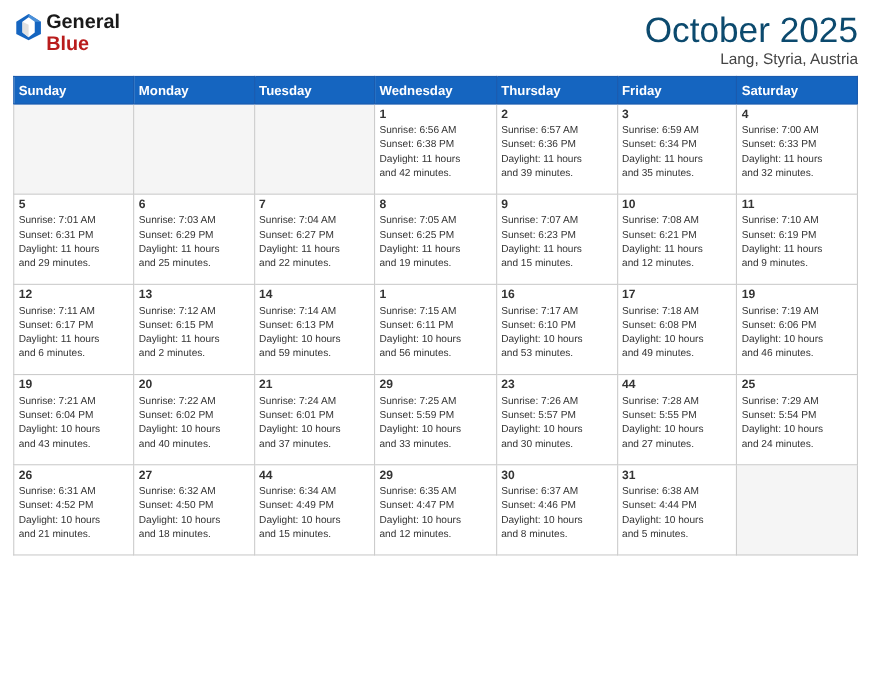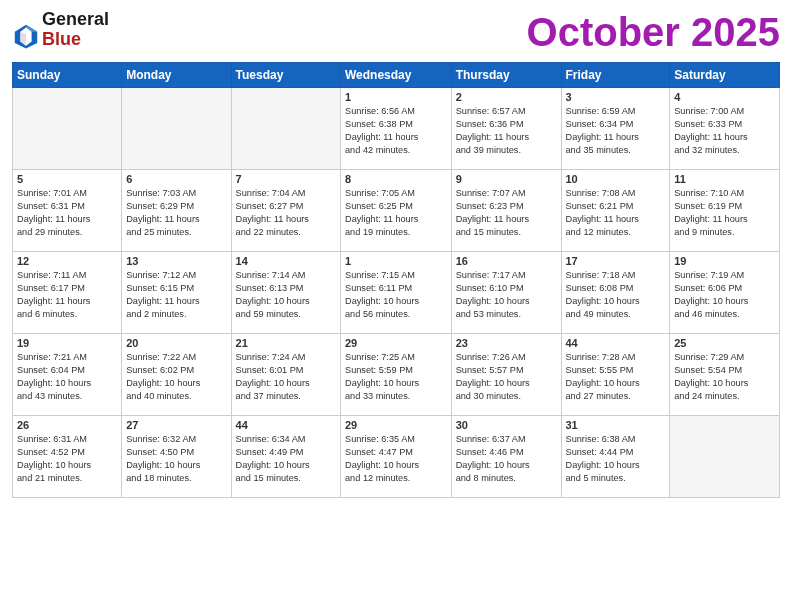--- a/index.html
+++ b/index.html
@@ -17,42 +17,42 @@
       padding: 10px 12px;
     }
     .header {
       display: flex;
       justify-content: space-between;
       align-items: flex-start;
       margin-bottom: 8px;
     }
     .logo {
       display: flex;
-      align-items: flex-end;
+      align-items: flex-start;
     }
     .logo-text {
       font-size: 18px;
       font-weight: bold;
       color: #1a1a1a;
       line-height: 1.1;
     }
     .logo-text .general { display: block; }
     .logo-text .blue { color: #b91c1c; display: block; }
     .logo-icon {
       width: 28px;
       height: 28px;
       margin-right: 2px;
     }
     .title-section {
       text-align: right;
     }
     .month-title {
-      font-size: 40px;
-      font-weight: bold;
-      color: #a21caf;
+      font-size: 32px;
+      font-weight: normal;
+      color: #0c4a6e;
       line-height: 1.1;
     }
     .location {
       font-size: 14px;
       color: #444;
     }
     .calendar {
       width: 100%;
       border-collapse: collapse;
       border: 1px solid #ccc;
@@ -105,20 +105,21 @@
         <polygon points="20,8 28,14 28,28 20,34 12,28 12,14" fill="#fff"></polygon>
         <polygon points="20,34 12,28 12,14 20,18" fill="#e0e0e0"></polygon>
       </svg>
       <div class="logo-text">
         <span class="general">General</span>
         <span class="blue">Blue</span>
       </div>
     </div>
     <div class="title-section">
       <div class="month-title">October 2025</div>
+      <div class="location">Lang, Styria, Austria</div>
     </div>
   </div>
 
   <table class="calendar">
     <thead>
       <tr>
         <th>Sunday</th>
         <th>Monday</th>
         <th>Tuesday</th>
         <th>Wednesday</th>

